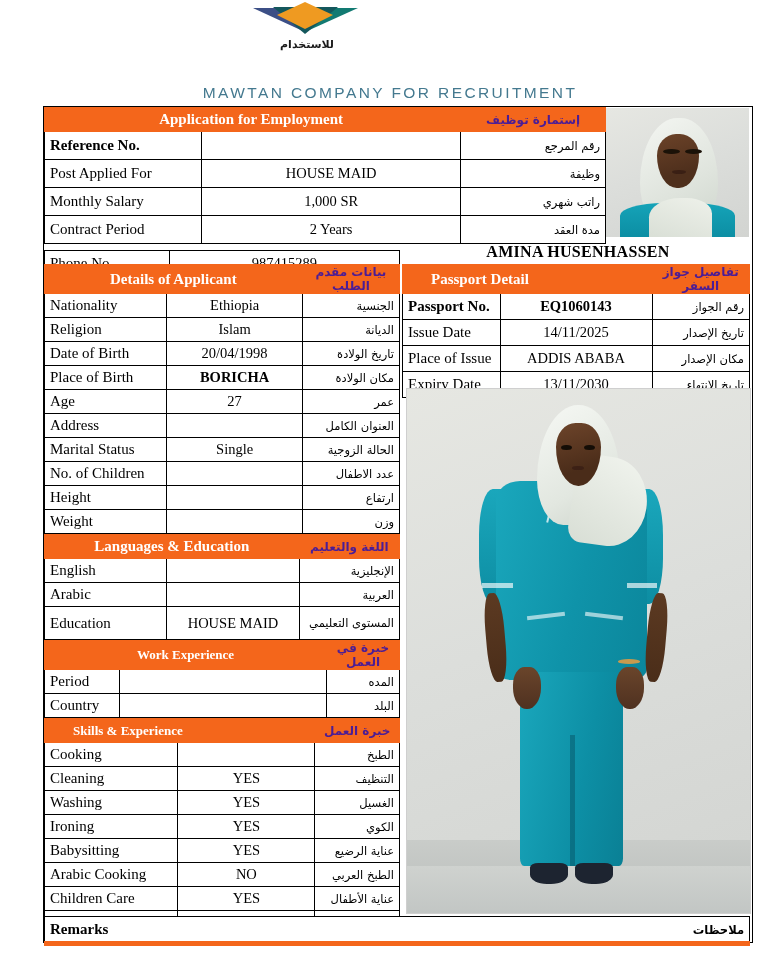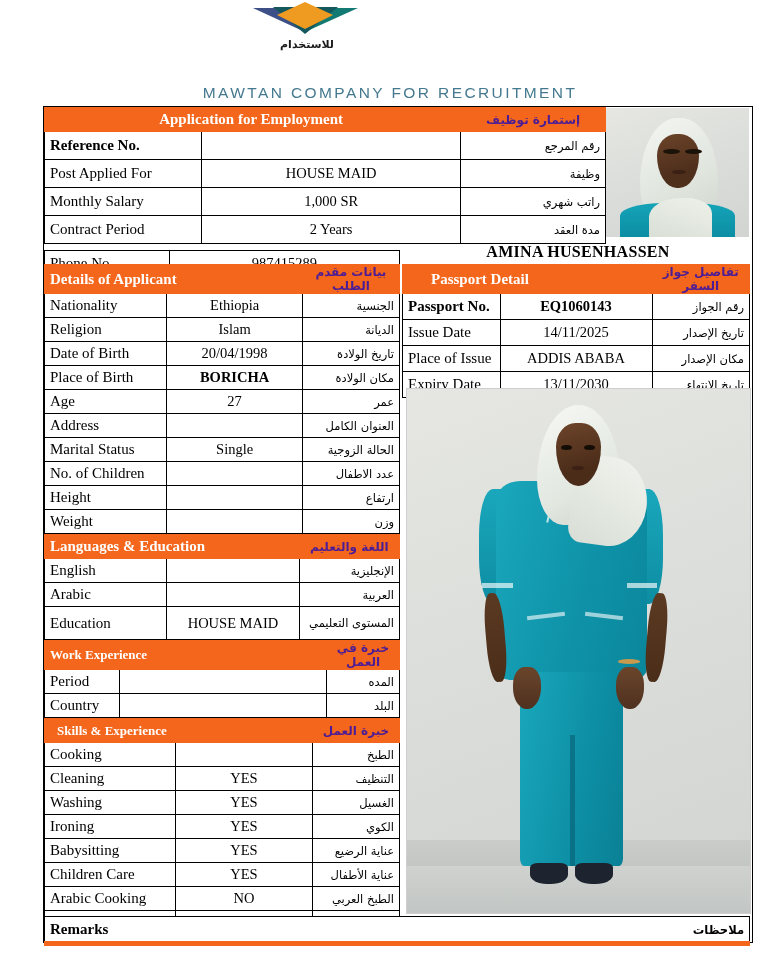--- a/index.html
+++ b/index.html
@@ -45,21 +45,21 @@
   td.bold{font-weight:bold;border-radius:10px;}
   td.ctr{text-align:center;}
   td.ar{
     text-align:right;direction:rtl;
     font-family:"DejaVu Sans",sans-serif;
     font-size:11.5px;
   }
   .band td{
     background:#F4661B;color:#fff;font-weight:bold;border:1px solid #F4661B;
   }
-  .band .en{font-size:15px;font-family:"Liberation Serif",serif;}
+  .band .en{font-size:15px;text-align:center;font-family:"Liberation Serif",serif;}
   .band .en.sm{font-size:13px;}
   .band .ar{color:#4c1d95;font-size:12px;font-weight:bold;}
 
   
   .topblock{position:absolute;left:44px;top:107px;width:562px;}
   .phoneblock{position:absolute;left:44px;top:239px;width:356px;margin-top:11px;}
   .nameblock{
     position:absolute;left:406px;top:239px;width:344px;height:25px;
     display:flex;align-items:center;justify-content:center;
     font-size:16px;font-weight:bold;letter-spacing:.3px;
@@ -369,21 +369,21 @@
         <td class="lbl">Country</td>
         <td class="ctr"></td>
         <td class="ar">البلد</td>
       </tr>
     </tbody>
       </table>
 
     <table width="356">
       <tbody>
           <tr class="band">
-        <td colspan="2" class="en sm" style="text-align:left;padding-left:12px;width:282px">Skills &amp; Experience</td>
+        <td colspan="2" class="en sm" style="text-align:left;padding-left:28px;width:282px">Skills &amp; Experience</td>
         <td class="ar" style="text-align:center;width:66px">خبرة العمل</td>
       </tr>
       <tr>
         <td class="lbl" style="width:124px">Cooking</td>
         <td class="ctr" style="width:140px"></td>
         <td class="ar" style="width:84px">الطبخ</td>
       </tr>
       <tr>
         <td class="lbl">Cleaning</td>
         <td class="ctr">YES</td>
@@ -398,28 +398,28 @@
         <td class="lbl">Ironing</td>
         <td class="ctr">YES</td>
         <td class="ar">الكوي</td>
       </tr>
       <tr>
         <td class="lbl">Babysitting</td>
         <td class="ctr">YES</td>
         <td class="ar">عناية الرضيع</td>
       </tr>
       <tr>
+        <td class="lbl">Arabic Cooking</td>
+        <td class="ctr">NO</td>
+        <td class="ar">الطبخ العربي</td>
+      </tr>
+      <tr>
         <td class="lbl">Children Care</td>
         <td class="ctr">YES</td>
         <td class="ar">عناية الأطفال</td>
-      </tr>
-      <tr>
-        <td class="lbl">Arabic Cooking</td>
-        <td class="ctr">NO</td>
-        <td class="ar">الطبخ العربي</td>
       </tr>
       <tr>
         <td class="lbl">Sewing</td>
         <td class="ctr">NO</td>
         <td class="ar">خياطة</td>
       </tr>
     </tbody>
       </table>
   </div>
 

